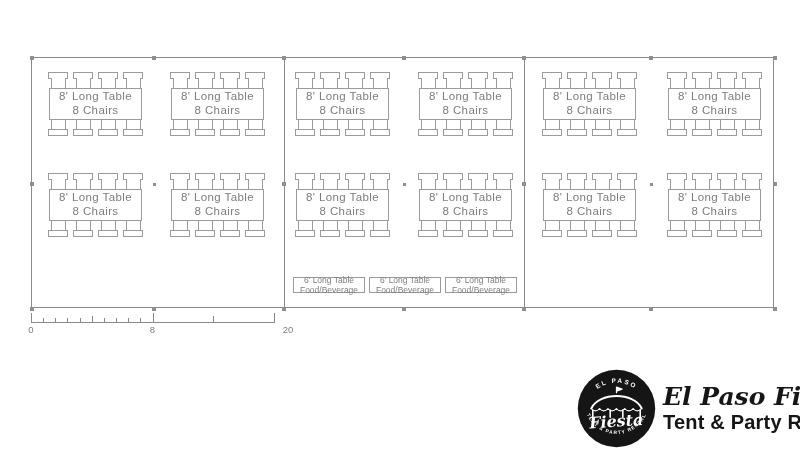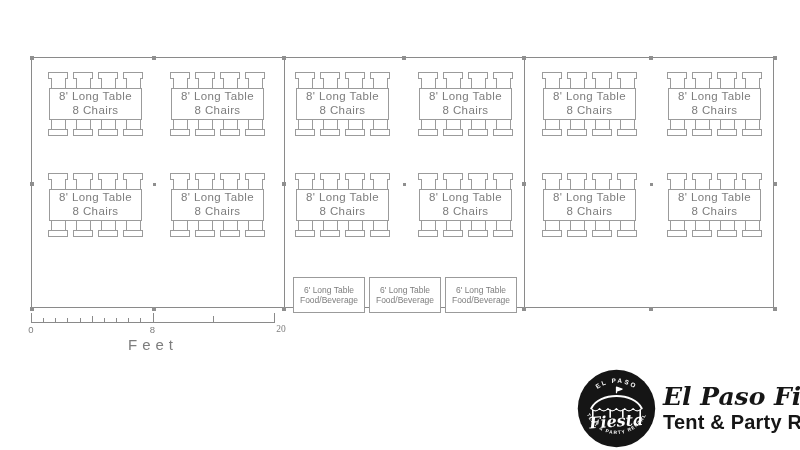--- a/index.html
+++ b/index.html
@@ -27,21 +27,21 @@
   .chair{width:20px;display:flex;flex-direction:column;align-items:center}
   .chair-row.bottom .chair{flex-direction:column-reverse}
   .cback{width:20px;height:7px;border:1px solid var(--line-lt);background:#fff}
   .cseat{width:15px;height:12px;border:1px solid var(--line-lt);border-top:0;background:#fff;margin-top:-1px}
   .chair-row.bottom .cseat{border-top:1px solid var(--line-lt);border-bottom:0;margin-top:0;margin-bottom:-1px}
   .table-rect{position:relative;z-index:1;width:93px;height:32px;background:#fff;border:1px solid var(--line-lt);
     display:flex;flex-direction:column;justify-content:center;align-items:center;
     font-size:11.5px;line-height:1.2;color:var(--txt);letter-spacing:.4px;text-align:center;white-space:nowrap}
 
   
-  .food-table{position:absolute;width:72px;height:36px;border:1px solid var(--line-lt);background:#fff;
+  .food-table{position:absolute;width:72px;height:16px;border:1px solid var(--line-lt);background:#fff;
     display:flex;flex-direction:column;justify-content:center;align-items:center;
     font-size:8.5px;line-height:1.2;color:var(--txt);text-align:center;white-space:nowrap}
 
   
   .ruler{position:absolute;left:31px;top:309px;width:250px;height:50px}
   .ruler-line{position:absolute;left:0;top:13px;width:244px;height:1px;background:var(--line)}
   .tick{position:absolute;width:1px;background:var(--line)}
   .tick-label{position:absolute;top:15px;transform:translateX(-50%);font-size:9.5px;color:var(--txt)}
   .ruler-unit{position:absolute;top:27px;left:0;width:244px;text-align:center;font-size:15px;letter-spacing:5px;color:var(--txt)}
 
@@ -619,23 +619,22 @@
         <div class="tick" style="left: 48.6px; top: 9px; height: 4px;"></div>
         <div class="tick" style="left: 60.75px; top: 7px; height: 6px;"></div>
         <div class="tick" style="left: 72.9px; top: 9px; height: 4px;"></div>
         <div class="tick" style="left: 85.05px; top: 9px; height: 4px;"></div>
         <div class="tick" style="left: 97.2px; top: 9px; height: 4px;"></div>
         <div class="tick" style="left: 109.35px; top: 9px; height: 4px;"></div>
         <div class="tick" style="left: 121.5px; top: 4px; height: 9px;"></div>
         <span class="tick-label" style="left: 121.5px;">8</span>
         <div class="tick" style="left: 182.25px; top: 7px; height: 6px;"></div>
         <div class="tick" style="left: 243px; top: 4px; height: 9px;"></div>
-        <span class="tick-label" style="left: 250px; font-family: Liberation Serif, serif;">20</span>
+        <span class="tick-label" style="left: 257px;">20</span>
       </div>
-    <div class="ruler-unit">Feet</div>
   </div>
 
   <div class="logo">
     <svg class="badge" width="79" height="79" viewBox="0 0 100 100">
       <circle cx="50" cy="50" r="49" fill="#151515"></circle>
       <path id="arcT" d="M 14 40 A 40 40 0 0 1 86 40" fill="none"></path>
       <path id="arcB" d="M 13 59 A 41 41 0 0 0 87 59" fill="none"></path>
       <text class="arc-top-text" text-anchor="middle">
         <textPath href="#arcT" startOffset="50%">EL PASO</textPath>
       </text>

